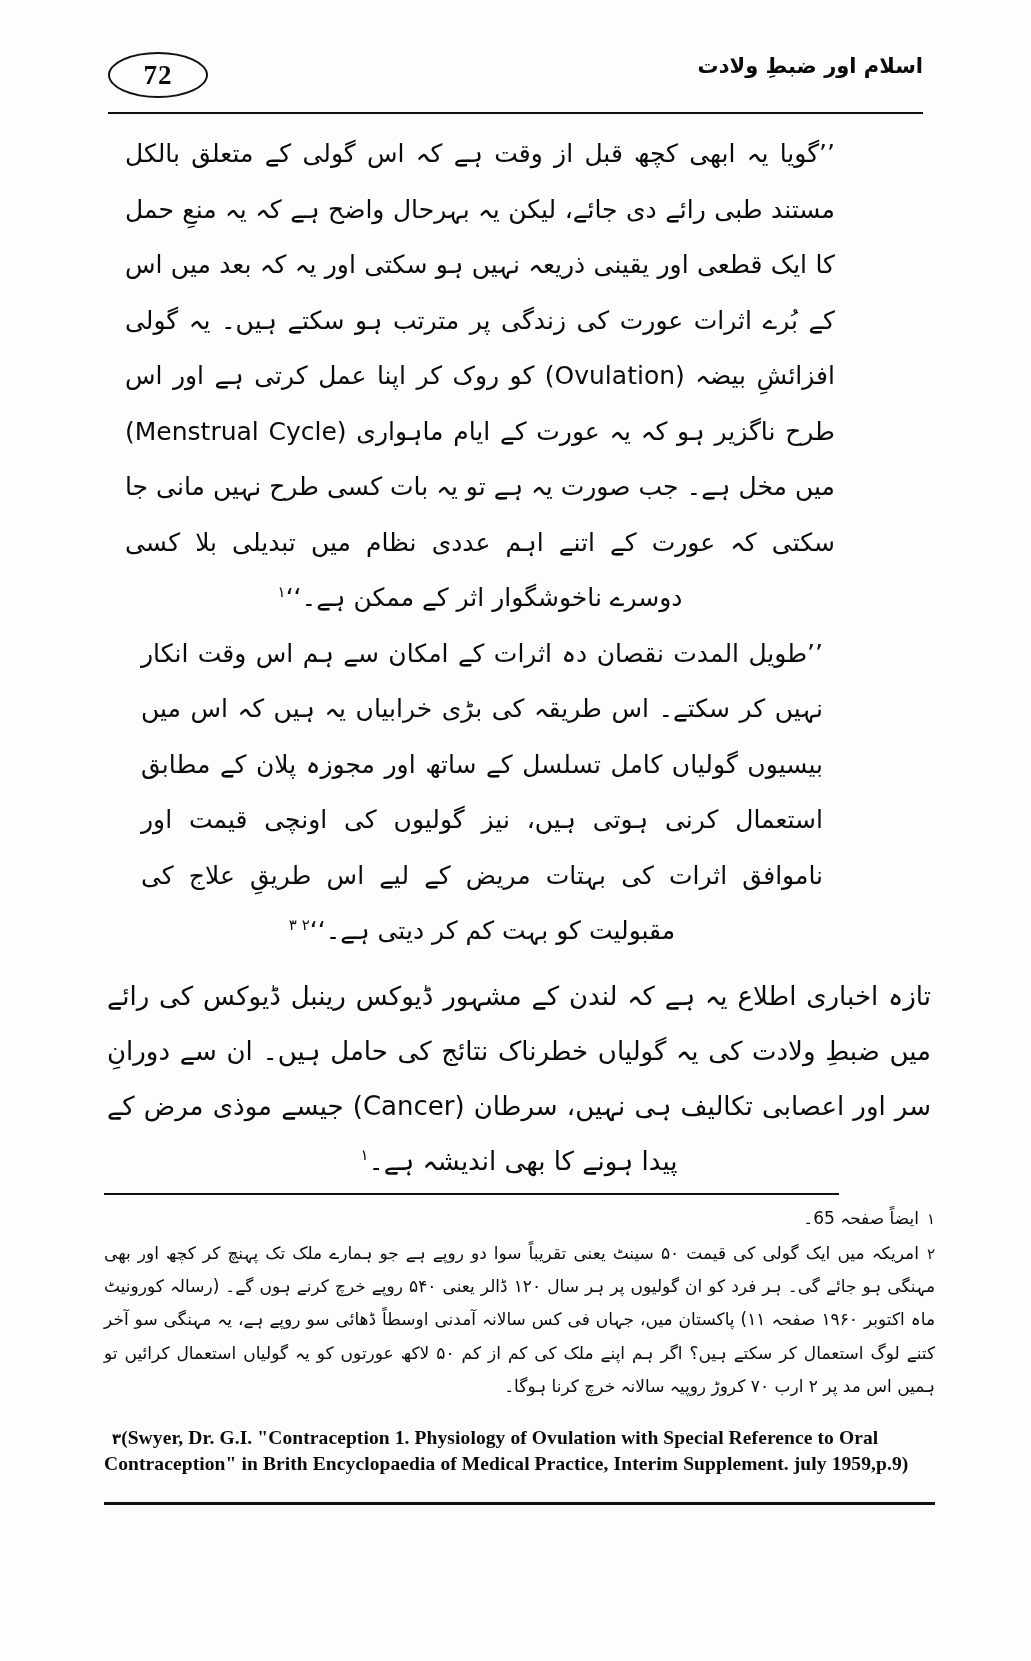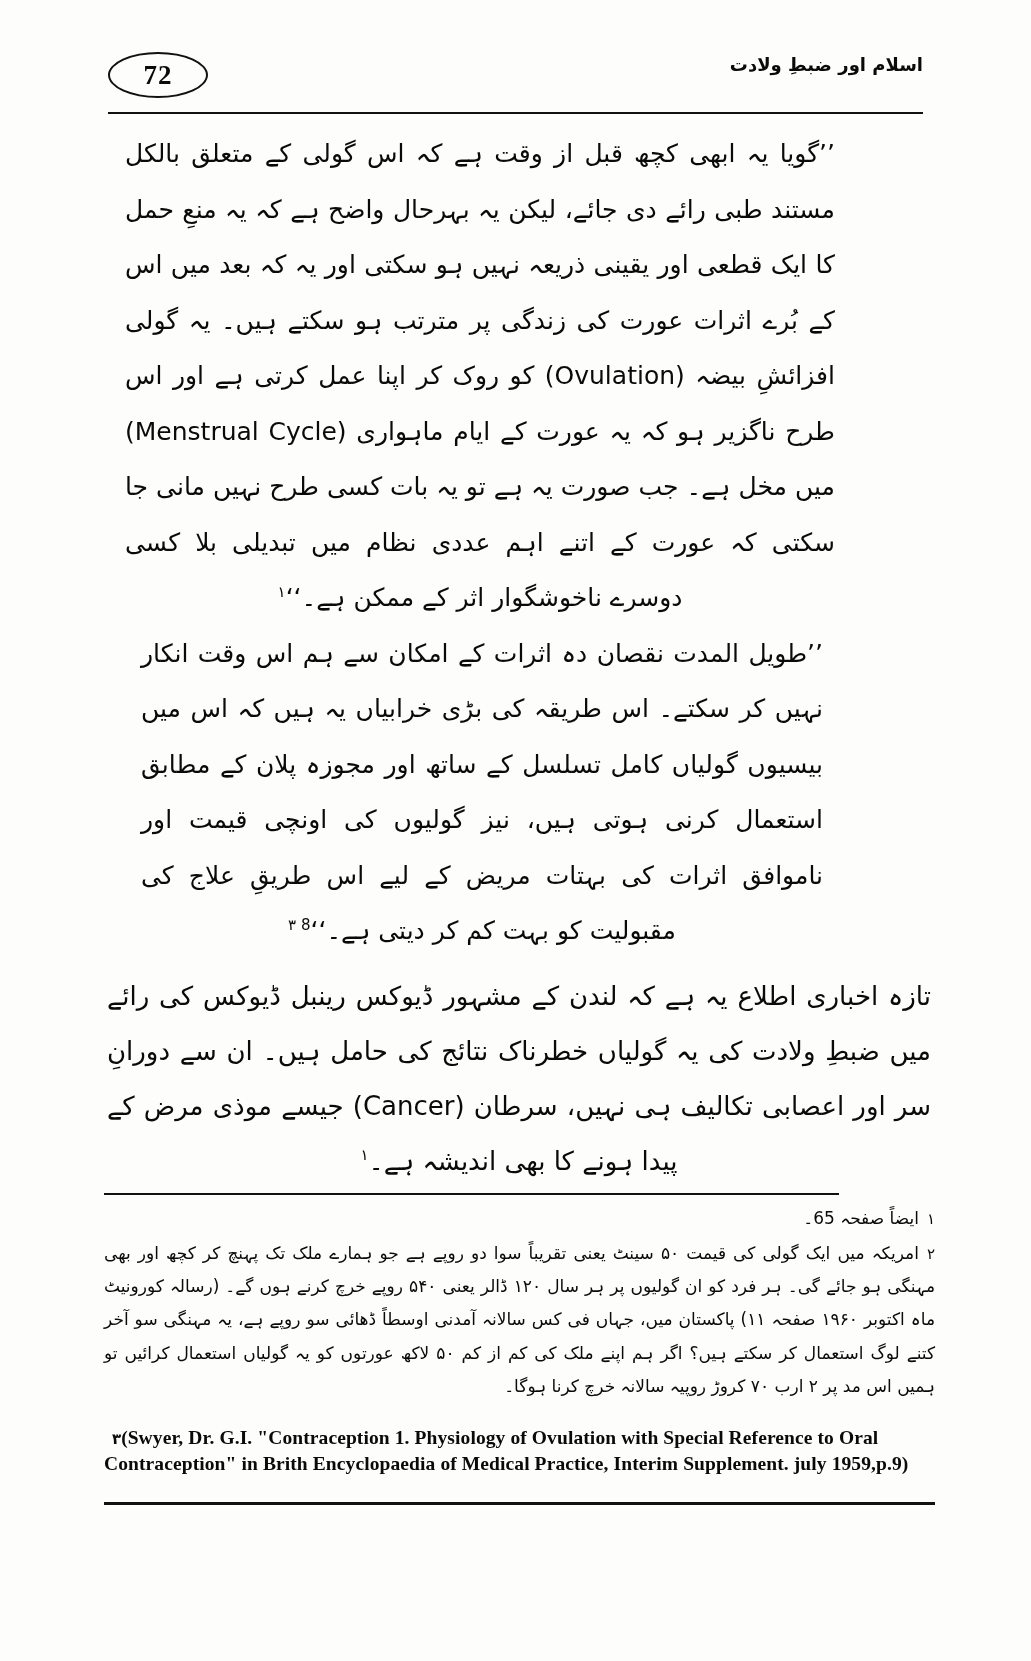--- a/index.html
+++ b/index.html
@@ -43,21 +43,21 @@
     font-family: "Liberation Serif", serif;
     font-size: 27px;
     font-weight: bold;
     letter-spacing: 1px;
   }
   .book-title {
     position: absolute;
     right: 0;
     top: 2px;
     font-family: "DejaVu Sans", sans-serif;
-    font-size: 18px;
+    font-size: 21px;
     font-weight: bold;
     direction: rtl;
     white-space: nowrap;
   }
   .header-rule {
     position: absolute;
     top: 112px;
     left: 108px;
     right: 108px;
     border-top: 2.5px solid #111;
@@ -155,21 +155,21 @@
     <div class="page-number-badge">72</div>
     <div class="book-title">اسلام اور ضبطِ ولادت</div>
   </div>
   <div class="header-rule"></div>
 
   <div class="content">
 
     <div class="quote-block"><span>’’گویا یہ ابھی کچھ قبل از وقت ہے کہ اس گولی کے متعلق بالکل مستند طبی رائے دی جائے، لیکن یہ بہرحال واضح ہے کہ یہ منعِ حمل کا ایک قطعی اور یقینی ذریعہ نہیں ہو سکتی اور یہ کہ بعد میں اس کے بُرے اثرات عورت کی زندگی پر مترتب ہو سکتے ہیں۔ یہ گولی افزائشِ بیضہ (Ovulation) کو روک کر اپنا عمل کرتی ہے اور اس طرح ناگزیر ہو کہ یہ عورت کے ایام ماہواری (Menstrual Cycle) میں مخل ہے۔ جب صورت یہ ہے تو یہ بات کسی طرح نہیں مانی جا سکتی کہ عورت کے اتنے اہم عددی نظام میں تبدیلی بلا کسی دوسرے ناخوشگوار اثر کے ممکن ہے۔‘‘</span><span class="supnum">۱</span></div>
 
 
-    <div class="quote-block second"><span>’’طویل المدت نقصان دہ اثرات کے امکان سے ہم اس وقت انکار نہیں کر سکتے۔ اس طریقہ کی بڑی خرابیاں یہ ہیں کہ اس میں بیسیوں گولیاں کامل تسلسل کے ساتھ اور مجوزہ پلان کے مطابق استعمال کرنی ہوتی ہیں، نیز گولیوں کی اونچی قیمت اور ناموافق اثرات کی بہتات مریض کے لیے اس طریقِ علاج کی مقبولیت کو بہت کم کر دیتی ہے۔‘‘</span><span class="supnum">8 ۳</span></div>
+    <div class="quote-block second"><span>’’طویل المدت نقصان دہ اثرات کے امکان سے ہم اس وقت انکار نہیں کر سکتے۔ اس طریقہ کی بڑی خرابیاں یہ ہیں کہ اس میں بیسیوں گولیاں کامل تسلسل کے ساتھ اور مجوزہ پلان کے مطابق استعمال کرنی ہوتی ہیں، نیز گولیوں کی اونچی قیمت اور ناموافق اثرات کی بہتات مریض کے لیے اس طریقِ علاج کی مقبولیت کو بہت کم کر دیتی ہے۔‘‘</span><span class="supnum">۲ ۳</span></div>
 
     <div class="para tail"><span>تازہ اخباری اطلاع یہ ہے کہ لندن کے مشہور ڈیوکس رینبل ڈیوکس کی رائے میں ضبطِ ولادت کی یہ گولیاں خطرناک نتائج کی حامل ہیں۔ ان سے دورانِ سر اور اعصابی تکالیف ہی نہیں، سرطان (Cancer) جیسے موذی مرض کے پیدا ہونے کا بھی اندیشہ ہے۔</span><span class="supnum">۱</span></div>
 
   </div>
 
   <div class="footnote-rule" style="top:1193px;"></div>
 
   <div class="footnotes" style="top:1202px;">
     <div class="fn-line"><span class="fn-marker">۱</span><span>ایضاً صفحہ 65۔</span></div>
     <div class="fn-line"><span class="fn-marker">۲</span><span>امریکہ میں ایک گولی کی قیمت ۵۰ سینٹ یعنی تقریباً سوا دو روپے ہے جو ہمارے ملک تک پہنچ کر کچھ اور بھی مہنگی ہو جائے گی۔ ہر فرد کو ان گولیوں پر ہر سال ۱۲۰ ڈالر یعنی ۵۴۰ روپے خرچ کرنے ہوں گے۔ (رسالہ کورونیٹ ماہ اکتوبر ۱۹۶۰ صفحہ ۱۱) پاکستان میں، جہاں فی کس سالانہ آمدنی اوسطاً ڈھائی سو روپے ہے، یہ مہنگی سو آخر کتنے لوگ استعمال کر سکتے ہیں؟ اگر ہم اپنے ملک کی کم از کم ۵۰ لاکھ عورتوں کو یہ گولیاں استعمال کرائیں تو ہمیں اس مد پر ۲ ارب ۷۰ کروڑ روپیہ سالانہ خرچ کرنا ہوگا۔</span></div>

